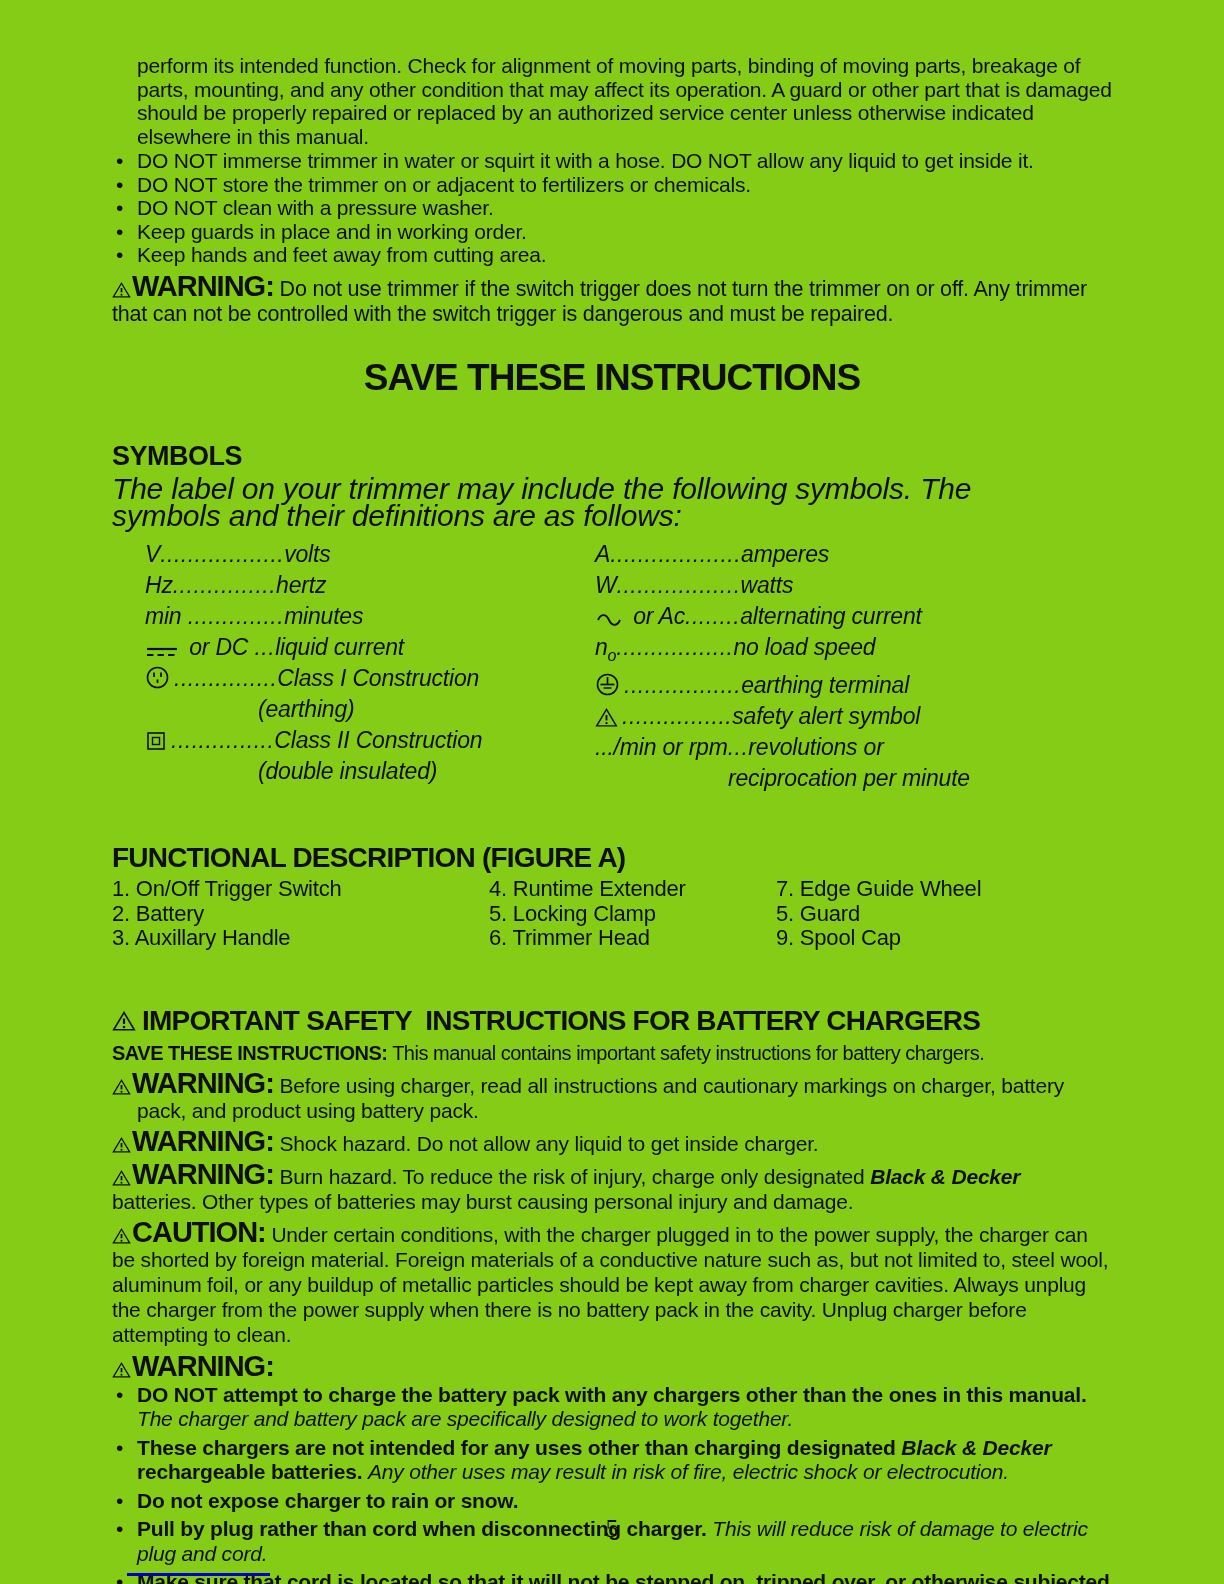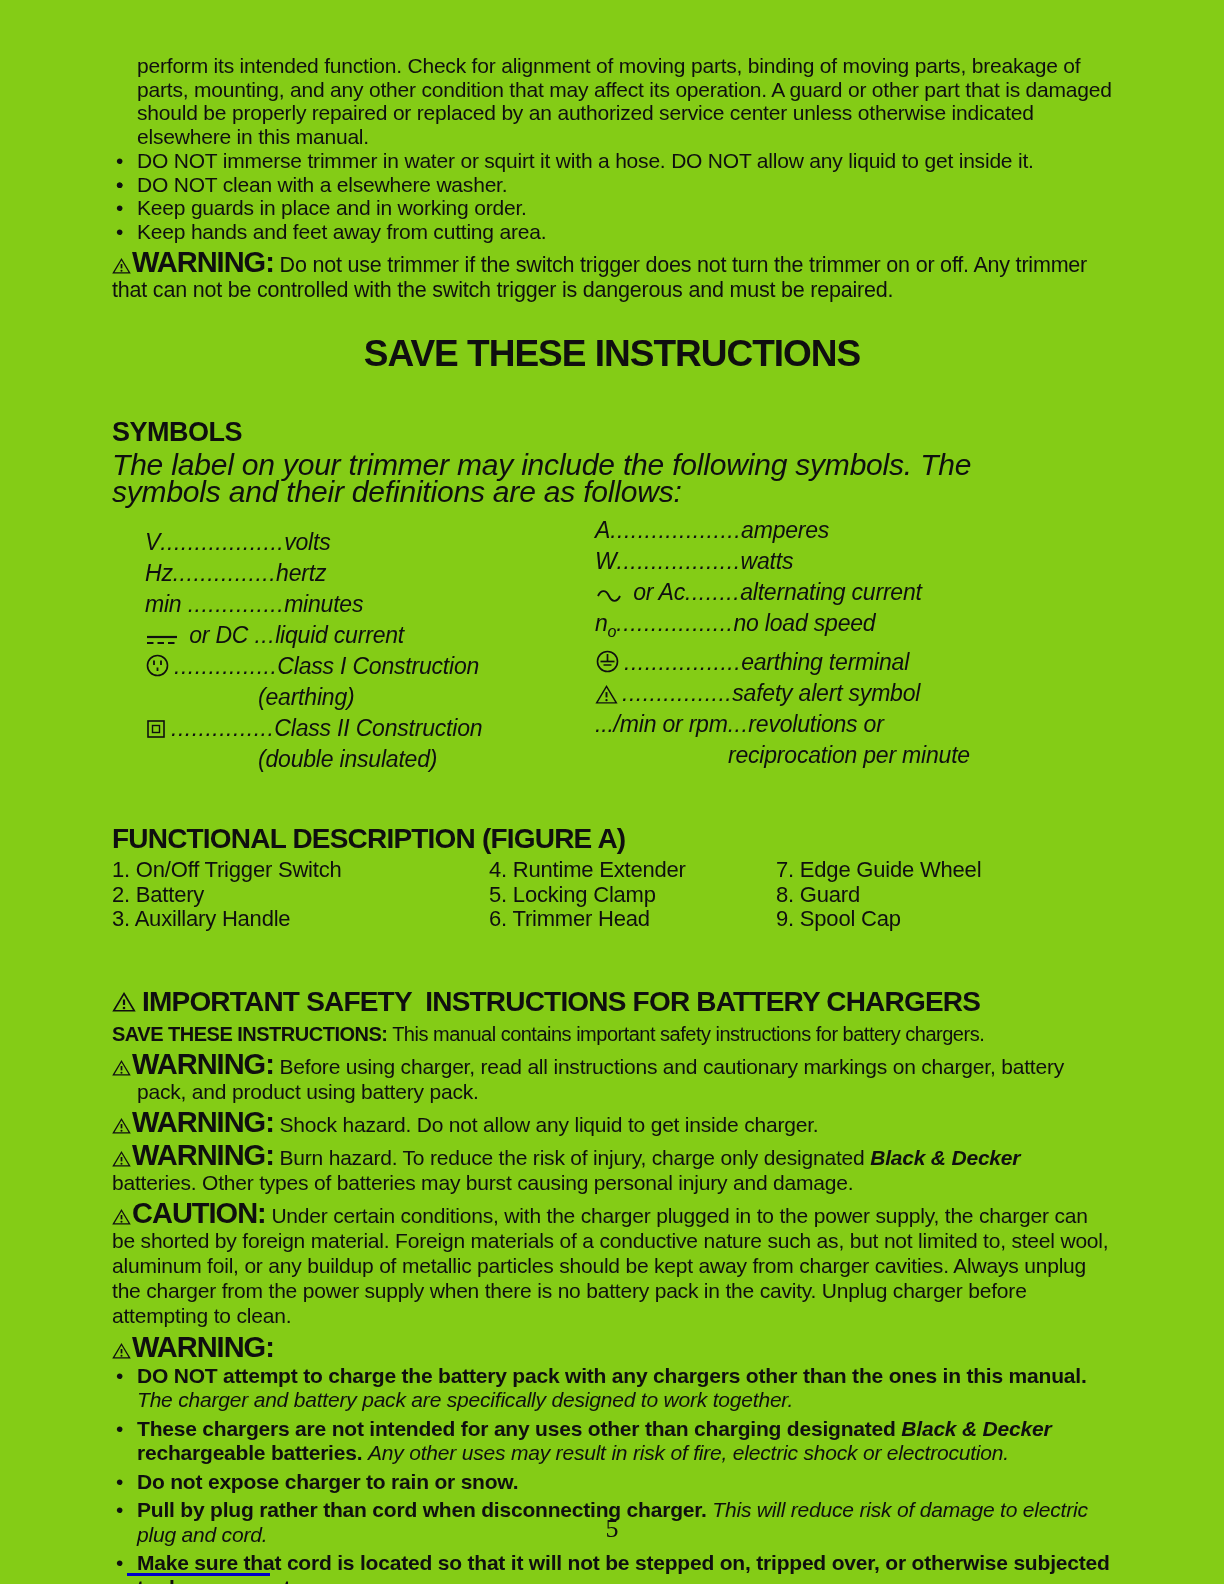--- a/index.html
+++ b/index.html
@@ -35,21 +35,21 @@
   .save-title{
     margin:30px 0 0 0;
     font-size:37px;font-weight:bold;
     text-align:center;letter-spacing:-1px;
   }
 
   
   .sym-heading{margin:42px 0 0 0;font-size:27px;font-weight:bold;letter-spacing:-0.5px;}
   .sym-intro{margin:3px 0 0 0;font-style:italic;font-size:30px;line-height:27px;max-width:920px;}
   .sym-grid{display:flex;margin-top:10px;font-style:italic;font-size:23px;line-height:31px;}
-  .sym-col-left{width:450px;margin-left:33px;margin-top:12px;}
+  .sym-col-left{width:450px;margin-left:33px;}
   .sym-col-right{flex:1;}
   .srow{white-space:nowrap;}
   .sdots{letter-spacing:0.5px;}
   .scont{padding-left:113px;}
   .scont-r{padding-left:133px;}
   .sico{vertical-align:-4px;margin-right:4px;font-style:normal;}
   sub{font-size:70%;}
 
   
   .func-heading{margin:48px 0 0 0;font-size:28px;font-weight:bold;letter-spacing:-0.8px;}
@@ -98,22 +98,22 @@
 </head>
 <body>
 
 <div class="page">
   <div class="content">
 
     <p class="cont-para">perform its intended function. Check for alignment of moving parts, binding of moving parts, breakage of parts, mounting, and any other condition that may affect its operation. A guard or other part that is damaged should be properly repaired or replaced by an authorized service center unless otherwise indicated elsewhere in this manual.</p>
 
     <ul class="bullets">
       <li><span class="bullet-dot">•</span><span>DO NOT immerse trimmer in water or squirt it with a hose. DO NOT allow any liquid to get inside it.</span></li>
-      <li><span class="bullet-dot">•</span></li>
-      <li><span class="bullet-dot">•</span><span>DO NOT clean with a elsewhere washer.</span></li>
+      <li><span class="bullet-dot">•</span><span>DO NOT store the trimmer on or adjacent to fertilizers or chemicals.</span></li>
+      <li><span class="bullet-dot">•</span><span>DO NOT clean with a pressure washer.</span></li>
       <li><span class="bullet-dot">•</span><span>Keep guards in place and in working order.</span></li>
       <li><span class="bullet-dot">•</span><span>Keep hands and feet away from cutting area.</span></li>
     </ul>
 
     <p class="warn-para"><svg class="tri-icon" width="19" height="18" viewBox="0 0 24 22">
           <path d="M12 2.5 L22.3 19.8 L1.7 19.8 Z" fill="none" stroke="#0f0f0f" stroke-width="1.6"></path>
           <line x1="12" y1="8.5" x2="12" y2="14" stroke="#0f0f0f" stroke-width="2.2"></line>
           <circle cx="12" cy="17" r="1.3" fill="#0f0f0f"></circle>
         </svg><span class="wlabel">WARNING:</span><span> Do not use trimmer if the switch trigger does not turn the trimmer on or off. Any trimmer that can not be controlled with the switch trigger is dangerous and must be repaired.</span></p>
 
@@ -174,21 +174,21 @@
         <div>2. Battery</div>
         <div>3. Auxillary Handle</div>
       </div>
       <div class="fcol2">
         <div>4. Runtime Extender</div>
         <div>5. Locking Clamp</div>
         <div>6. Trimmer Head</div>
       </div>
       <div class="fcol3">
         <div>7. Edge Guide Wheel</div>
-        <div>8. Guard</div>
+        <div>5. Guard</div>
         <div>9. Spool Cap</div>
       </div>
     </div>
 
     <h2 class="chg-heading"><svg class="tri-icon" width="24" height="22" viewBox="0 0 24 22">
           <path d="M12 2.5 L22.3 19.8 L1.7 19.8 Z" fill="none" stroke="#0f0f0f" stroke-width="1.6"></path>
           <line x1="12" y1="8.5" x2="12" y2="14" stroke="#0f0f0f" stroke-width="2.2"></line>
           <circle cx="12" cy="17" r="1.3" fill="#0f0f0f"></circle>
         </svg><span>IMPORTANT SAFETY  INSTRUCTIONS FOR BATTERY CHARGERS</span></h2>
 

